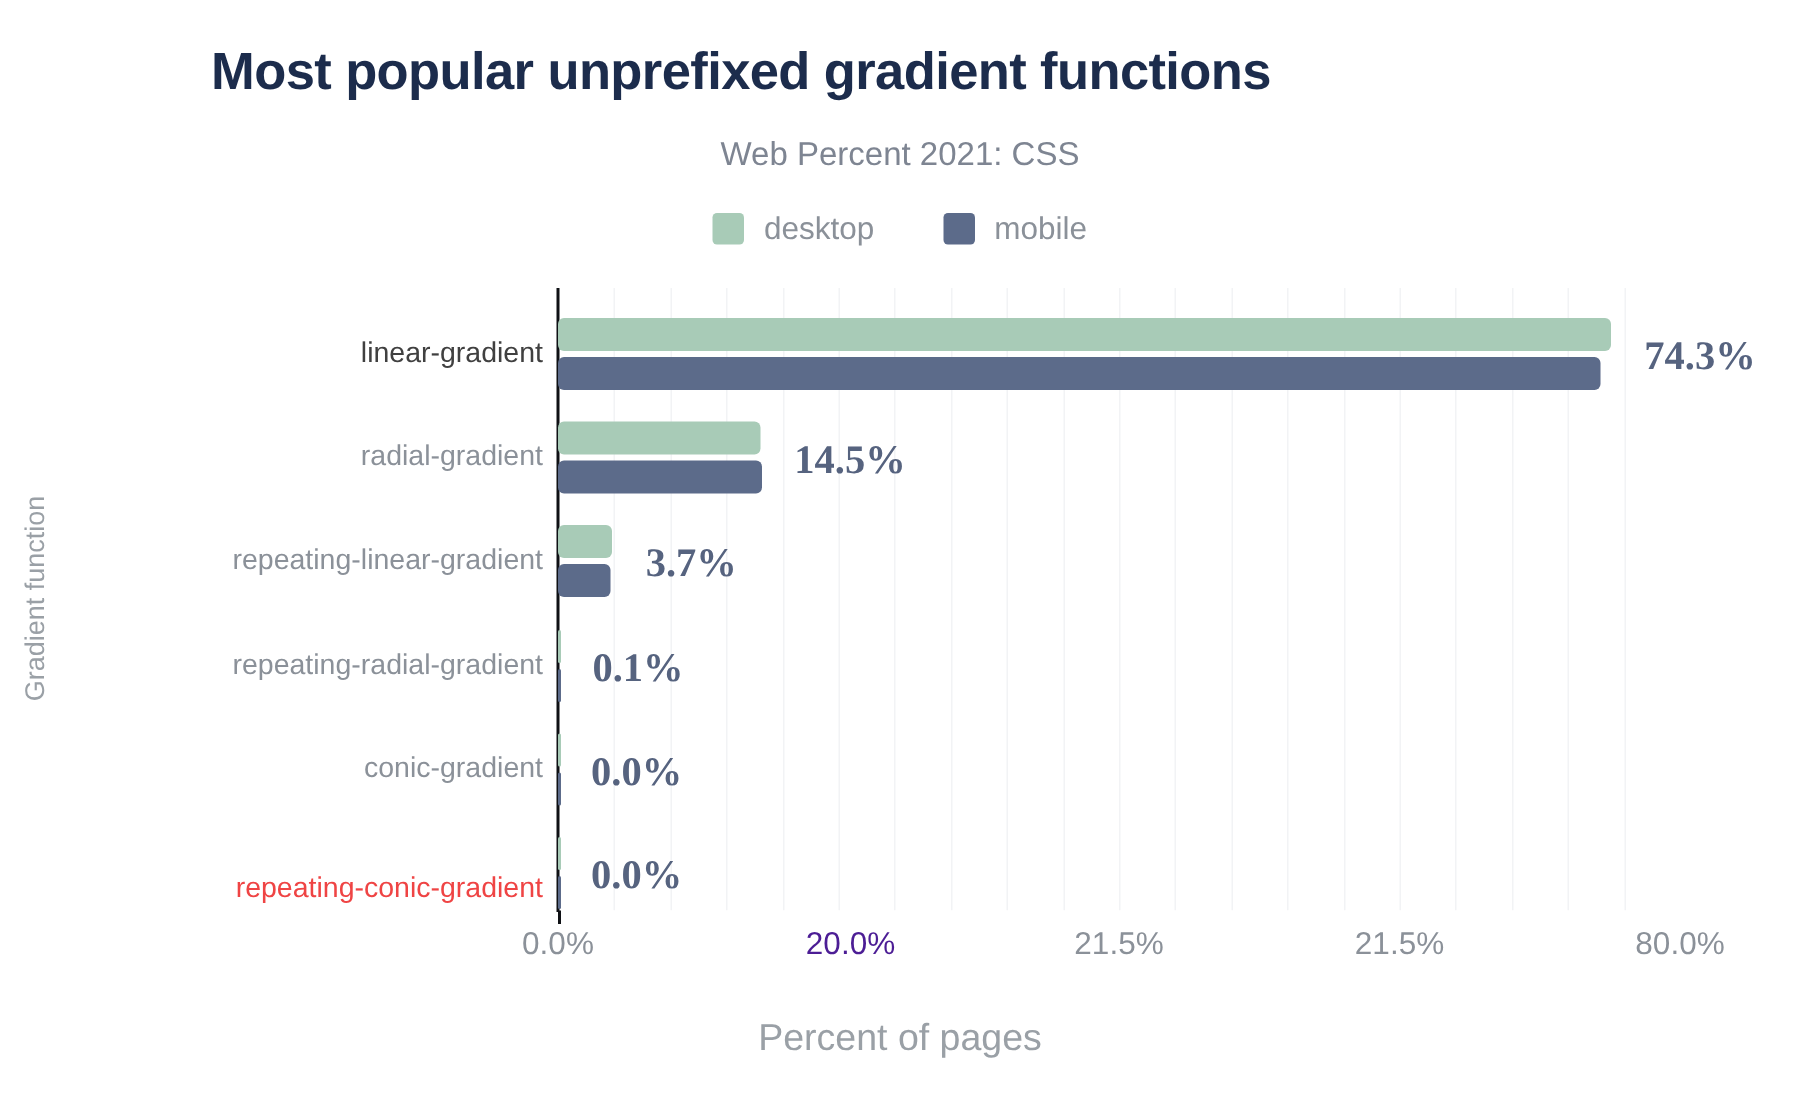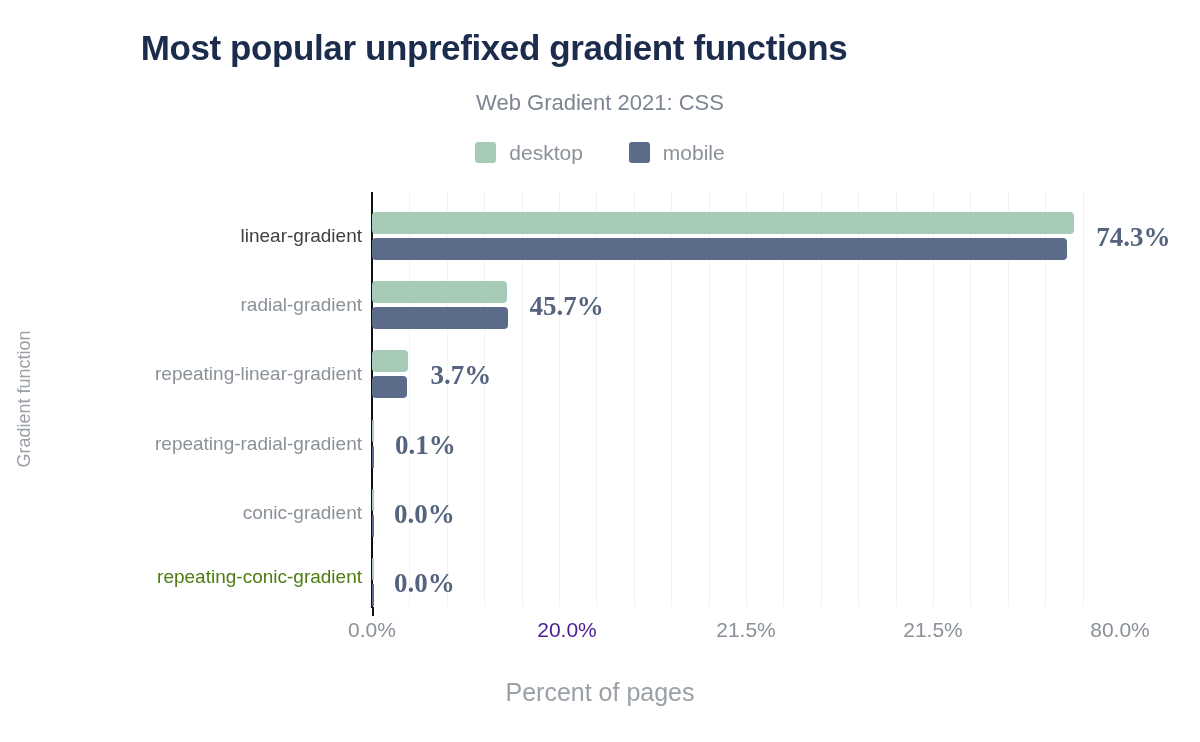--- a/index.html
+++ b/index.html
@@ -195,21 +195,21 @@
     font-size: 25px;
     color: #9aa0a6;
   }
 </style>
 </head>
 <body>
 
 <div id="chart-root">
 
   <div id="chart-title">Most popular unprefixed gradient functions</div>
-  <div id="chart-subtitle">Web Gradient 2021: CSS</div>
+  <div id="chart-subtitle">Web Percent 2021: CSS</div>
 
   <div id="legend">
     <div class="legend-item">
       <span class="legend-swatch" style="background: rgb(168, 203, 183);"></span>
       <span class="legend-label">desktop</span>
     </div>
     <div class="legend-item">
       <span class="legend-swatch" style="background: rgb(92, 107, 138);"></span>
       <span class="legend-label">mobile</span>
     </div>
@@ -241,21 +241,21 @@
       </div>
     <div id="bars-layer">
         <div class="bar-row" style="top: 20px;">
           <div class="bar desktop" style="background: rgb(168, 203, 183); width: 702.185px;"></div>
           <div class="bar mobile" style="background: rgb(92, 107, 138); width: 694.705px;"></div>
           <div class="bar-value-label" style="color: rgb(86, 99, 127); left: 724.185px;">74.3%</div>
         </div>
         <div class="bar-row" style="top: 89.1667px;">
           <div class="bar desktop" style="background: rgb(168, 203, 183); width: 134.64px;"></div>
           <div class="bar mobile" style="background: rgb(92, 107, 138); width: 135.575px;"></div>
-          <div class="bar-value-label" style="color: rgb(86, 99, 127); left: 157.575px;">45.7%</div>
+          <div class="bar-value-label" style="color: rgb(86, 99, 127); left: 157.575px;">14.5%</div>
         </div>
         <div class="bar-row" style="top: 158.333px;">
           <div class="bar desktop" style="background: rgb(168, 203, 183); width: 36.465px;"></div>
           <div class="bar mobile" style="background: rgb(92, 107, 138); width: 34.595px;"></div>
           <div class="bar-value-label" style="color: rgb(86, 99, 127); left: 58.465px;">3.7%</div>
         </div>
         <div class="bar-row" style="top: 227.5px;">
           <div class="bar desktop" style="background: rgb(168, 203, 183); width: 2px;"></div>
           <div class="bar mobile" style="background: rgb(92, 107, 138); width: 2px;"></div>
           <div class="bar-value-label" style="color: rgb(86, 99, 127); left: 22.935px;">0.1%</div>
@@ -275,21 +275,21 @@
 
   <div id="axis-ticks-row">
       <div class="axis-tick-mark" style="left: 0px; background: rgb(15, 17, 21);"></div>
     </div>
   <div id="y-tick-labels">
       <div class="y-tick-label" style="top: 44px; color: #404040;">linear-gradient</div>
       <div class="y-tick-label" style="top: 113.167px; color: rgb(139, 145, 153);">radial-gradient</div>
       <div class="y-tick-label" style="top: 182.333px; color: rgb(139, 145, 153);">repeating-linear-gradient</div>
       <div class="y-tick-label" style="top: 251.5px; color: rgb(139, 145, 153);">repeating-radial-gradient</div>
       <div class="y-tick-label" style="top: 320.667px; color: rgb(139, 145, 153);">conic-gradient</div>
-      <div class="y-tick-label" style="top: 385px; color: #4d7c0f;">repeating-conic-gradient</div>
+      <div class="y-tick-label" style="top: 401px; color: #ef4444;">repeating-conic-gradient</div>
     </div>
   <div id="x-tick-labels">
       <div class="x-tick-label" style="left: 0px; color: rgb(139, 145, 153);">0.0%</div>
       <div class="x-tick-label" style="left: 195px; color: #4c1d95;">20.0%</div>
       <div class="x-tick-label" style="left: 374px; color: rgb(139, 145, 153);">21.5%</div>
       <div class="x-tick-label" style="left: 561px; color: rgb(139, 145, 153);">21.5%</div>
       <div class="x-tick-label" style="left: 748px; color: rgb(139, 145, 153);">80.0%</div>
     </div>
 
   <div id="y-axis-title">Gradient function</div>

